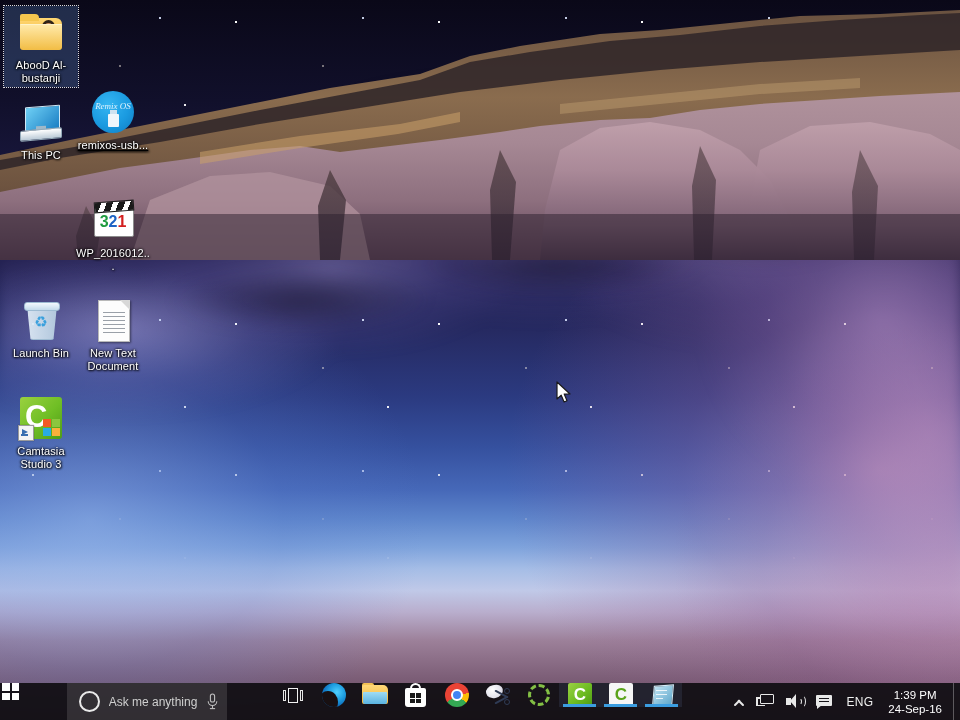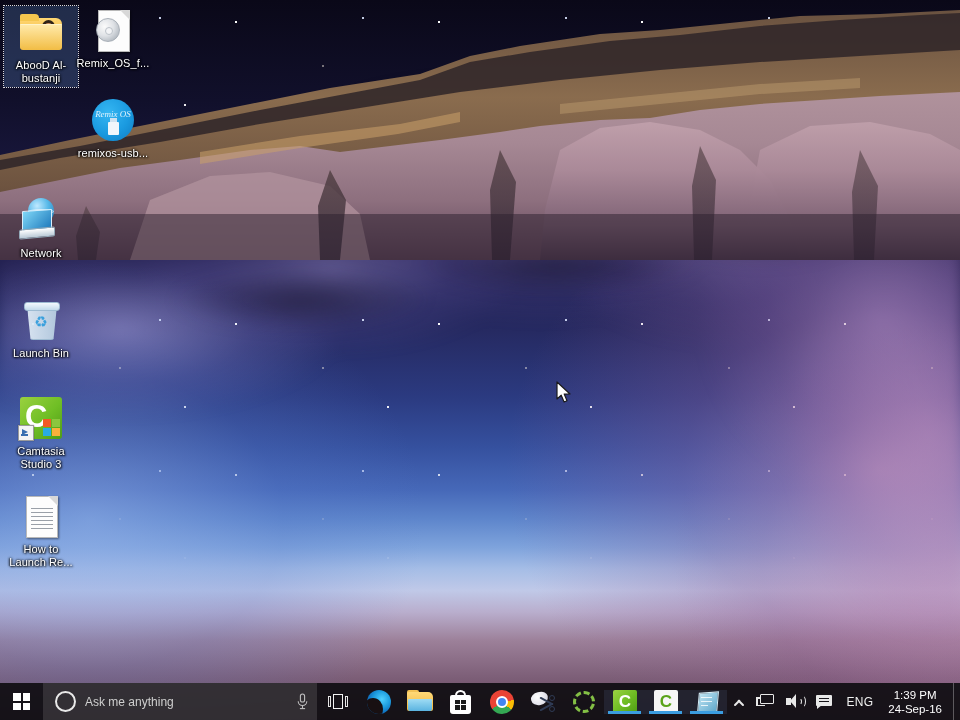--- a/index.html
+++ b/index.html
@@ -367,21 +367,21 @@
   }
 
   
   #cursor { position: absolute; width: 18px; height: 24px; pointer-events: none; }
 
   
   #taskbar {
     position: absolute; left: 0; bottom: 0;
     width: 960px; height: 37px;
     background: rgba(16,14,18,0.93);
-    display: flex; align-items: center;
+    display: flex; align-items: flex-start; gap: 45px;
   }
   .tb-start {
     width: 46px; display: flex; align-items: center; justify-content: center;
     cursor: default;
   }
   .winlogo { width: 17px; height: 17px; display: grid;
     grid-template-columns: 1fr 1fr; grid-template-rows: 1fr 1fr; gap: 2px; }
   .winlogo i { background: #ffffff; display:block; }
 
   .tb-search {
@@ -679,84 +679,83 @@
       <div class="ic-folder-back"></div>
       <div class="ic-folder-tab"></div>
       <div class="ic-person-head"></div>
       <div class="ic-person-face"></div>
       <div class="ic-person-body"></div>
       <div class="ic-folder-front"></div>
     </div>
     <div class="icon-label">AbooD Al-bustanji</div>
   </div>
 
-  <div class="icon-cell" style="left:76px; top:6px;">
+
+  <div class="icon-cell" style="left:4px; top:98px;">
     <div class="icon-art">
-      <div class="ic-doc">
-          <div class="ic-doc-fold"></div>
-        </div>
-      <div class="ic-disc"></div>
-    </div>
-    <div class="icon-label">Remix_OS_f...</div>
+      <div class="ic-mon-screen"></div>
+      <div class="ic-mon-stand"></div>
+      <div class="ic-mon-base"></div>
+    </div>
+    <div class="icon-label">This PC</div>
   </div>
 
-
-  <div class="icon-cell" style="left:76px; top:96px;">
+  <div class="icon-cell" style="left:76px; top:88px;text-decoration:underline;">
     <div class="icon-art">
       <div class="ic-remix-circle"></div>
       <div class="ic-remix-word">Remix OS</div>
       <div class="ic-remix-usb"></div>
     </div>
     <div class="icon-label">remixos-usb...</div>
   </div>
 
-  <div class="icon-cell" style="left:4px; top:196px;">
+
+  <div class="icon-cell" style="left:76px; top:196px;">
     <div class="icon-art">
-      <div class="ic-net-globe"></div>
-      <div class="ic-net-mon"></div>
-      <div class="ic-net-base"></div>
-    </div>
-    <div class="icon-label">Network</div>
+      <div class="ic-mpc-board"></div>
+      <div class="ic-mpc-top"></div>
+      <div class="ic-mpc-nums"><b>3</b><b>2</b><b>1</b></div>
+    </div>
+    <div class="icon-label">WP_2016012...</div>
   </div>
-
 
   <div class="icon-cell" style="left:4px; top:296px;">
     <div class="icon-art">
       <div class="ic-bin-body"></div>
       <div class="ic-bin-lid"></div>
       <div class="ic-bin-logo">♻</div>
     </div>
     <div class="icon-label">Launch Bin</div>
   </div>
 
+  <div class="icon-cell" style="left:76px; top:296px;">
+    <div class="icon-art">
+      <div class="ic-doc">
+          <div class="ic-doc-fold"></div>
+          <div class="ic-doc-lines"></div>
+        </div>
+    </div>
+    <div class="icon-label">New Text Document</div>
+  </div>
 
   <div class="icon-cell" style="left:4px; top:394px;">
     <div class="icon-art">
       <div class="ic-cam-bg"></div>
       <div class="ic-cam-c">C</div>
       <div class="ic-cam-win">
           <i></i>
           <i></i>
           <i></i>
           <i></i>
         </div>
       <div class="shortcut-arrow"></div>
     </div>
     <div class="icon-label">Camtasia Studio 3</div>
   </div>
 
-  <div class="icon-cell" style="left:4px; top:492px;">
-    <div class="icon-art">
-      <div class="ic-doc">
-          <div class="ic-doc-fold"></div>
-          <div class="ic-doc-lines"></div>
-        </div>
-    </div>
-    <div class="icon-label">How to Launch Re...</div>
-  </div>
 
 
   <div id="cursor" style="left:556px; top:381px;">
     <svg width="18" height="24" viewBox="0 0 18 24" xmlns="http://www.w3.org/2000/svg">
       <path d="M1,1 L1,18 L5.2,14.2 L8.1,21 L11,19.7 L8.2,13.1 L14,13 Z" fill="#ffffff" stroke="#1b1b1b" stroke-width="1.2" stroke-linejoin="round"></path>
     </svg>
   </div>
 
   <div id="taskbar">
 

